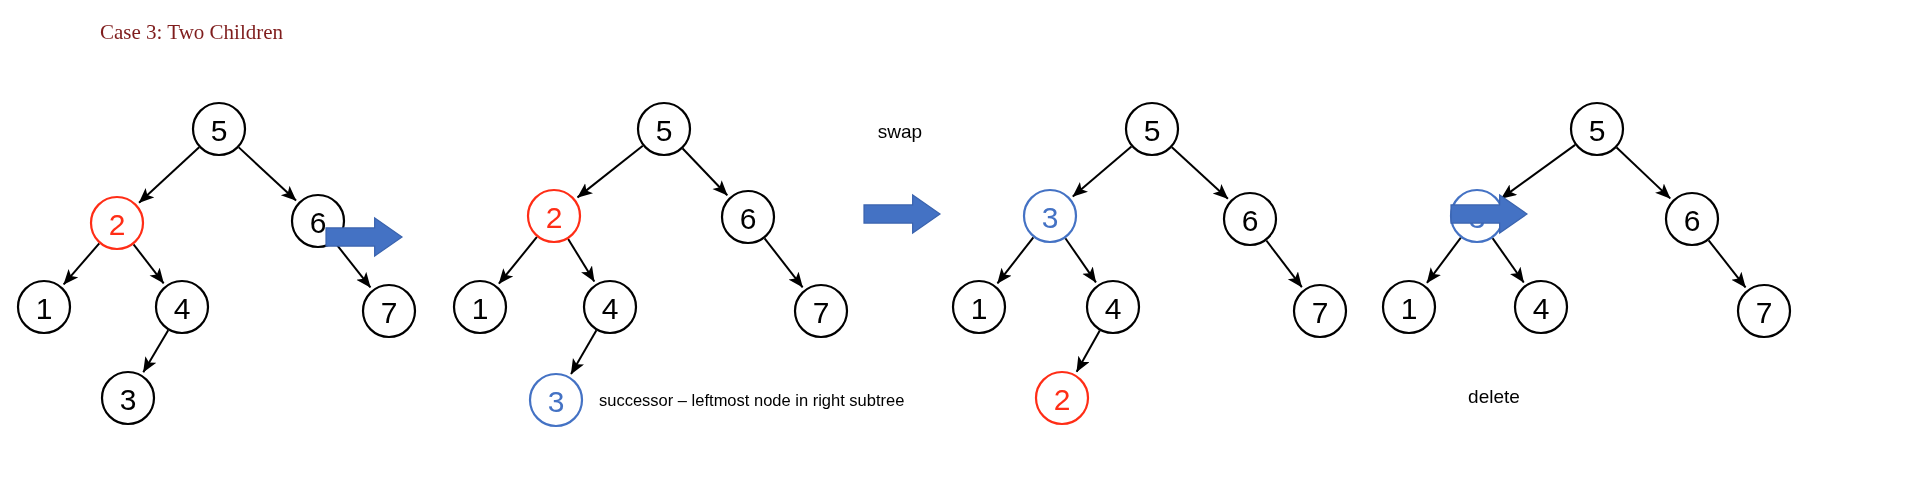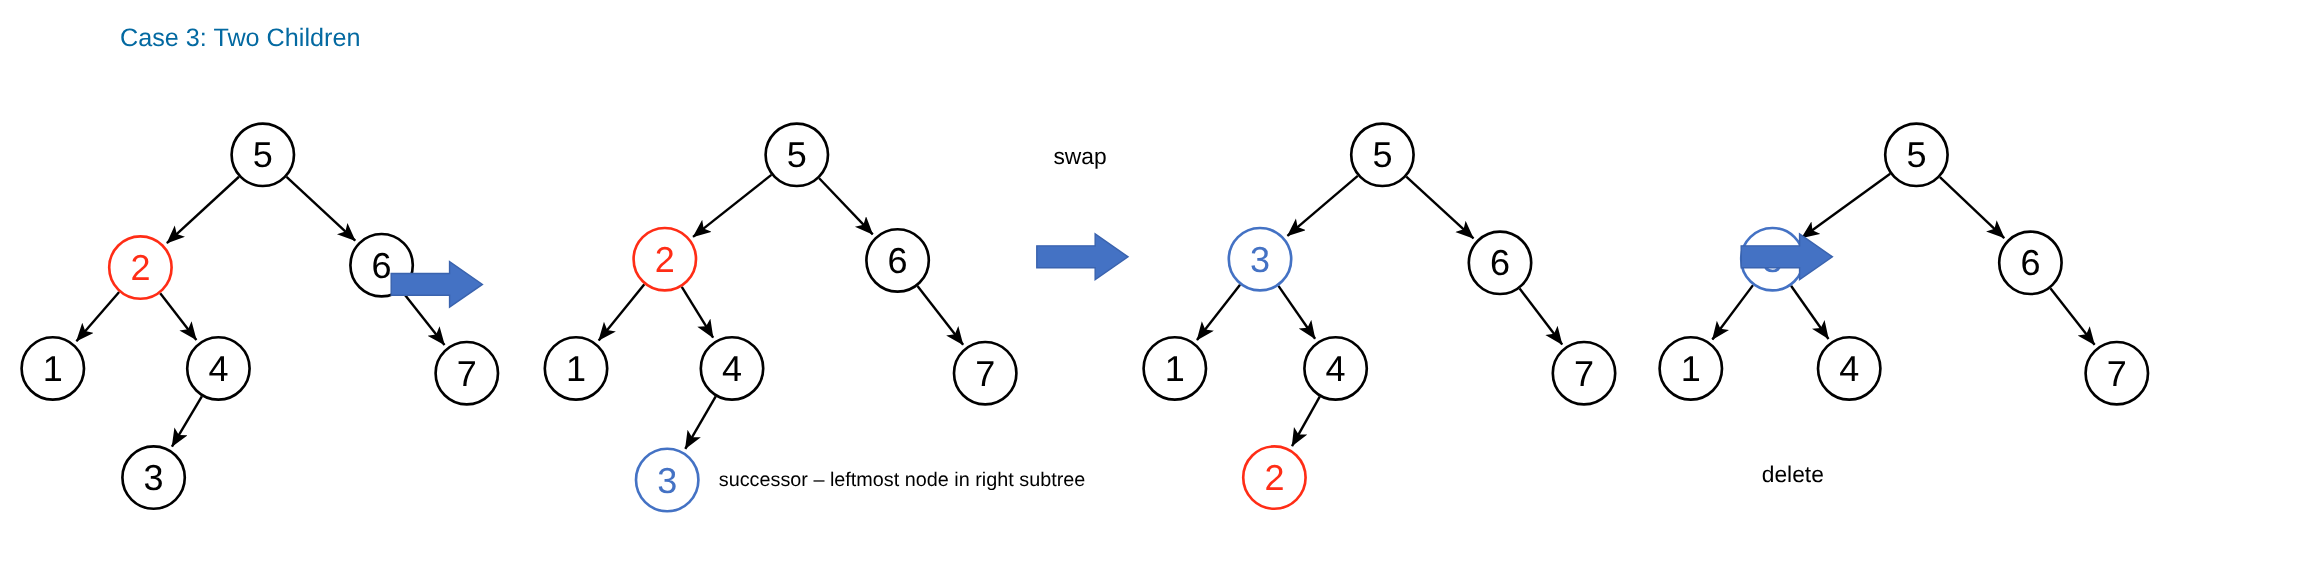--- a/index.html
+++ b/index.html
@@ -18,22 +18,22 @@
     position: absolute;
     left: 0; top: 0;
     width: 1920px;
     height: 480px;
   }
   #title {
     position: absolute;
     left: 100px;
     top: 20px;
     font-size: 21px;
-    color: #0369a1;
-    font-family: Liberation Sans, sans-serif;
+    color: #7f1d1d;
+    font-family: Liberation Serif, serif;
     white-space: nowrap;
   }
   svg.diagram {
     position: absolute;
     left: 0; top: 0;
     width: 1920px;
     height: 480px;
   }
   .node-circle {
     fill: #ffffff;

